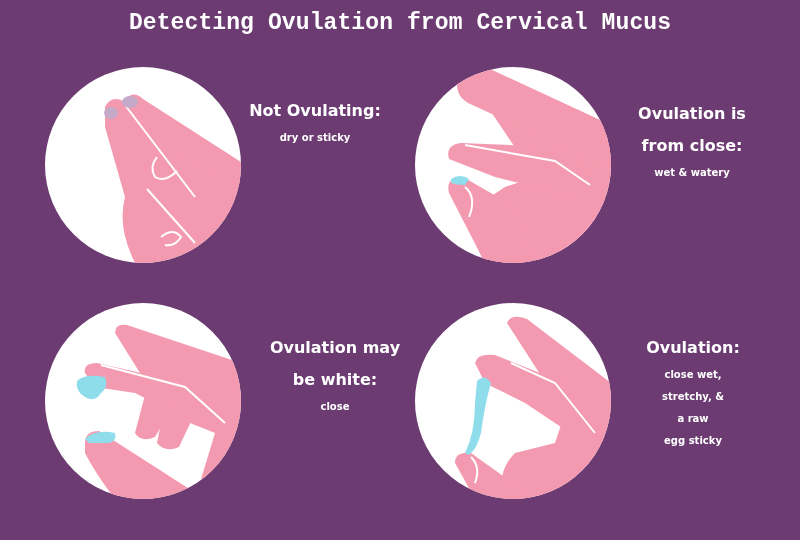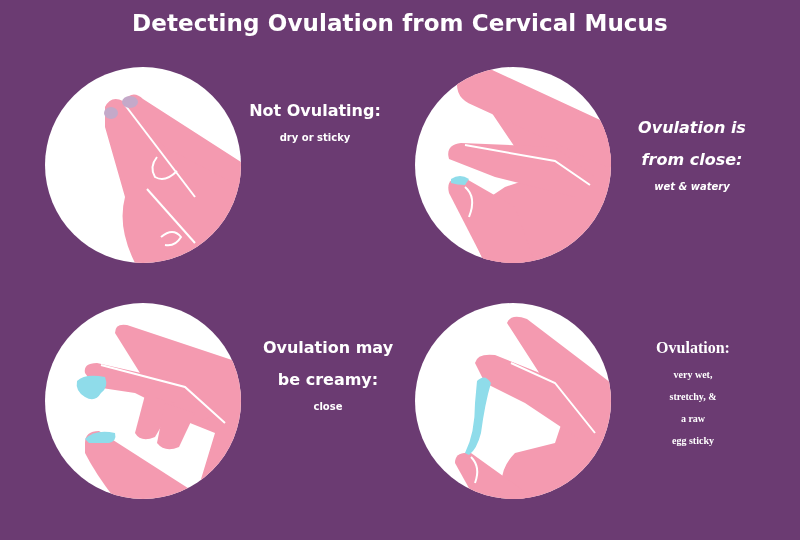--- a/index.html
+++ b/index.html
@@ -7,20 +7,21 @@
     width: 800px; height: 540px; overflow: hidden;
     background: #6b3b72;
     font-family: "DejaVu Sans", sans-serif;
     color: #ffffff;
     position: relative;
   }
   .title {
     position: absolute; left: 0; top: 10px; width: 800px;
     text-align: center; font-size: 23px; font-weight: bold;
     letter-spacing: 0.1px;
+    font-family: Liberation Mono, monospace;
   }
   .circle {
     position: absolute; width: 196px; height: 196px; border-radius: 50%;
     background: #ffffff; overflow: hidden;
   }
   .circle svg { position: absolute; left: 0; top: 0; }
   .label {
     position: absolute; text-align: center; font-weight: bold;
   }
   .label .head { font-size: 16px; line-height: 32px; display: block; }
@@ -52,53 +53,53 @@
   <svg width="196" height="196" viewBox="0 0 196 196">
     <path d="M58 18 Q60 10 80 12 L196 60 L196 196 L70 196 Q50 160 60 140 L90 120 L120 110 Z" fill="#f49ab0"></path>
     <path d="M62 18 L196 80" stroke="#f49ab0" stroke-width="40" fill="none" stroke-linecap="round"></path>
     <path d="M34 92 Q30 78 46 76 L140 80 L180 110 L160 130 L80 110 Z" fill="#f49ab0"></path>
     <path d="M34 126 Q30 110 48 110 L100 140 L120 196 L70 196 Z" fill="#f49ab0"></path>
     <path d="M50 78 L140 94 L175 118" stroke="#fff" stroke-width="2" fill="none"></path>
     <path d="M50 120 Q62 130 54 150" stroke="#fff" stroke-width="2" fill="none"></path>
     <path d="M36 112 Q45 106 54 112 L50 118 Q42 118 36 116 Z" fill="#8fdcea"></path>
   </svg>
 </div>
-<div class="label" style="left:612px; top:112px; width:160px;font-style:italic;">
+<div class="label" style="left:612px; top:98px; width:160px;">
   <span class="head">Ovulation is</span>
   <span class="head">from close:</span>
   <span class="sub">wet &amp; watery</span>
 </div>
 
 <div class="circle" style="left:45px; top:303px;">
   <svg width="196" height="196" viewBox="0 0 196 196">
     <path d="M70 30 Q70 20 82 22 L196 60 L196 196 L150 196 L170 130 L120 110 Z" fill="#f49ab0"></path>
     <path d="M40 70 Q38 60 52 60 L140 80 L175 110 L150 120 L90 90 L50 84 Z" fill="#f49ab0"></path>
     <path d="M100 92 L90 130 Q96 140 110 134 L130 100 Z" fill="#f49ab0"></path>
     <path d="M120 100 L112 140 Q120 150 134 144 L150 110 Z" fill="#f49ab0"></path>
     <path d="M40 140 Q40 128 54 128 L160 196 L70 196 Q50 170 40 150 Z" fill="#f49ab0"></path>
     <path d="M56 62 L140 84 L180 120" stroke="#fff" stroke-width="2" fill="none"></path>
     <path d="M32 78 Q40 70 60 74 Q64 84 56 90 Q50 100 40 94 Q30 88 32 78 Z" fill="#8fdcea"></path>
     <path d="M40 136 Q50 126 70 130 Q72 138 64 140 L44 140 Z" fill="#8fdcea"></path>
   </svg>
 </div>
-<div class="label" style="left:243px; top:332px; width:170px;">
+<div class="label" style="left:250px; top:332px; width:170px;">
   <span class="head">Ovulation may</span>
-  <span class="head">be creamy:</span>
+  <span class="head">be white:</span>
   <span class="sub">close</span>
 </div>
 
 <div class="circle" style="left:415px; top:303px;">
   <svg width="196" height="196" viewBox="0 0 196 196">
     <path d="M92 20 Q96 10 112 16 L196 80 L196 196 L90 196 Q80 170 100 150 L140 140 L150 110 Z" fill="#f49ab0"></path>
     <path d="M60 60 Q62 50 80 52 L150 80 L190 120 L170 140 L110 100 L70 80 Z" fill="#f49ab0"></path>
     <path d="M40 160 Q40 148 56 150 L120 196 L60 196 Z" fill="#f49ab0"></path>
     <path d="M96 60 L140 80 L180 130" stroke="#fff" stroke-width="2" fill="none"></path>
     <path d="M56 154 Q66 164 60 180" stroke="#fff" stroke-width="2" fill="none"></path>
     <path d="M62 78 Q70 70 76 80 Q70 100 66 130 Q62 146 54 152 L50 150 Q60 130 60 100 Z" fill="#8fdcea"></path>
   </svg>
 </div>
-<div class="label" style="left:618px; top:332px; width:150px;font-family:Liberation Serif, serif;">
+<div class="label" style="left:618px; top:332px; width:150px;">
   <span class="head">Ovulation:</span>
-  <span class="sub">very wet,</span>
+  <span class="sub">close wet,</span>
   <span class="sub">stretchy, &amp;</span>
   <span class="sub">a raw</span>
   <span class="sub">egg sticky</span>
 </div>
 
 </body></html>

